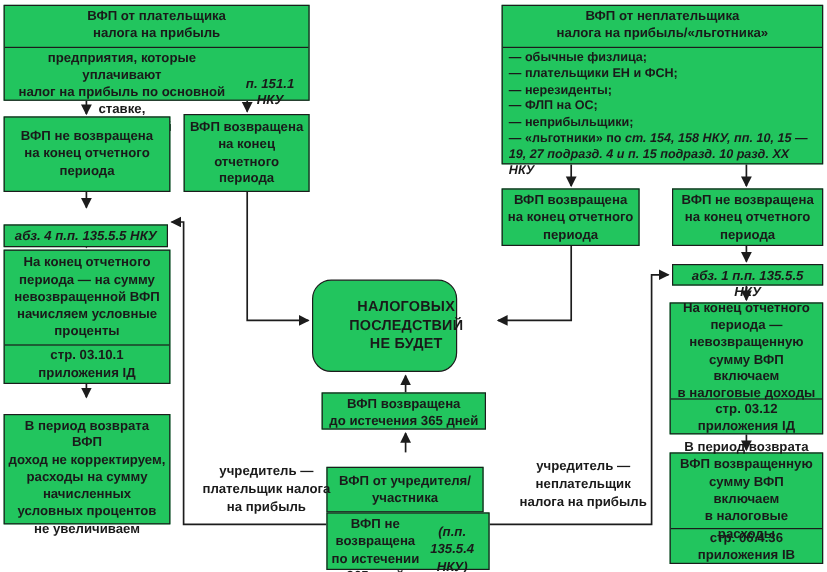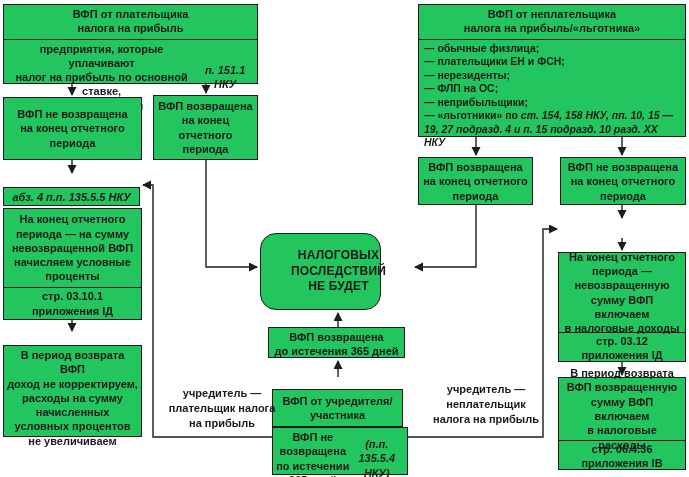--- a/index.html
+++ b/index.html
@@ -191,20 +191,23 @@
 на конец отчетного
 периода</div>
   </div>
 
   <div class="box" id="boxI">
     <div class="body pre">ВФП не возвращена
 на конец отчетного
 периода</div>
   </div>
 
+  <div class="box" id="boxJ">
+    <div class="body it law">абз. 1 п.п. 135.5.5 НКУ</div>
+  </div>
 
   <div class="box" id="boxK">
     <div class="body pre">На конец отчетного
 периода —
 невозвращенную
 сумму ВФП включаем
 в налоговые доходы</div>
     <div class="ref-row" style="flex:1">стр. 03.12
 приложения ІД</div>
   </div>

